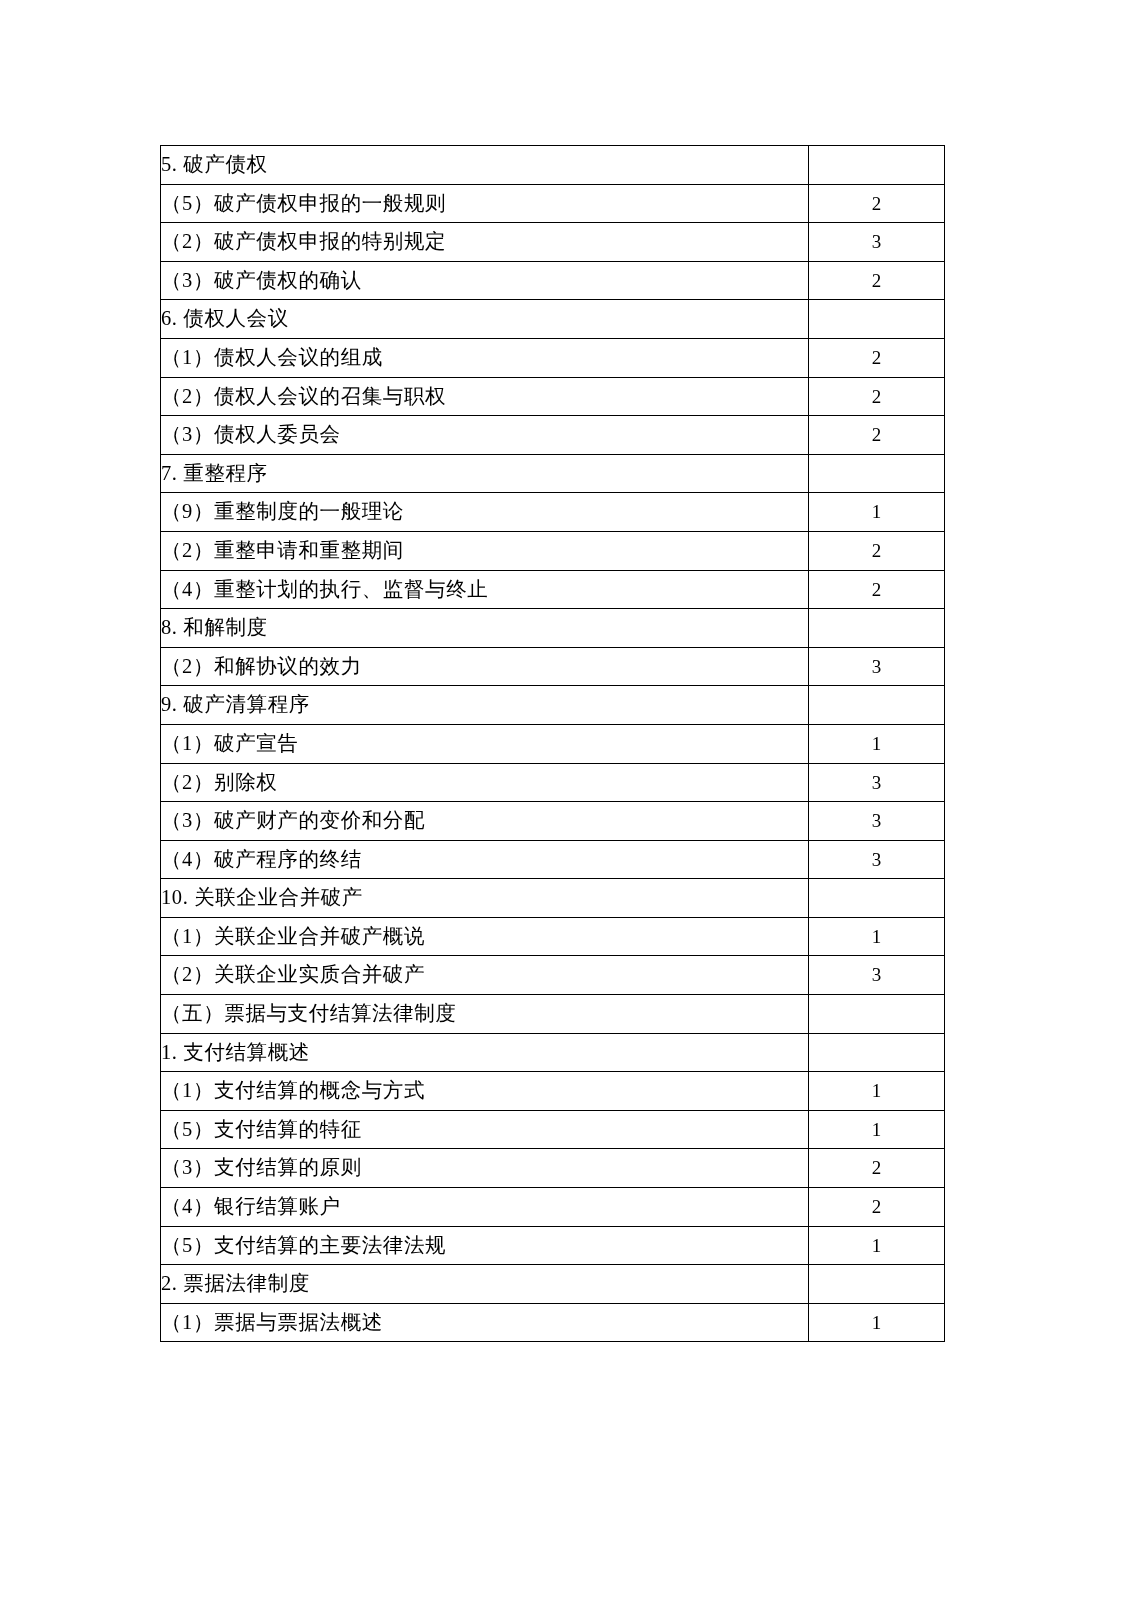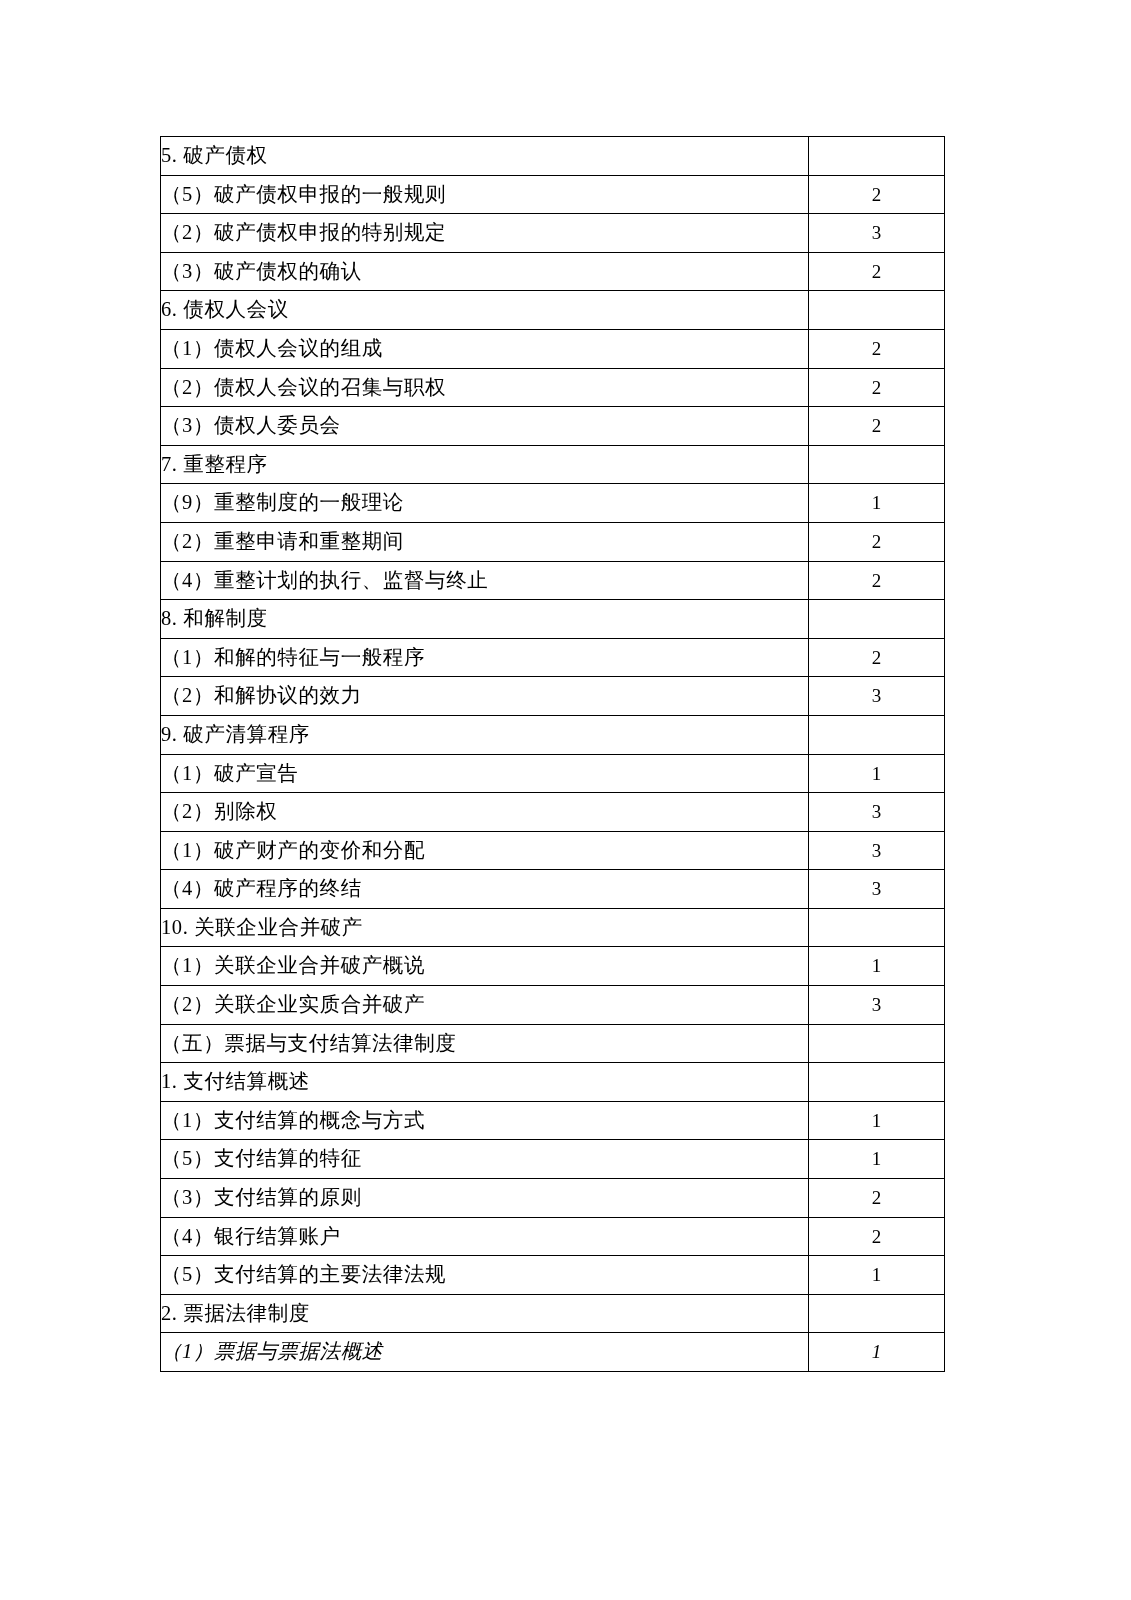--- a/index.html
+++ b/index.html
@@ -11,21 +11,21 @@
     width: 1131px;
     height: 1600px;
     font-family: "Liberation Serif", "DejaVu Serif", serif;
     color: #000000;
     position: relative;
     overflow: hidden;
   }
   .page {
     position: absolute;
     left: 0;
-    top: 8px;
+    top: 17px;
     width: 1131px;
     height: 1292px;
   }
   .doc-table {
     position: absolute;
     left: 160px;
     top: 128px;
     width: 784px;
     border-collapse: collapse;
     table-layout: fixed;
@@ -56,21 +56,21 @@
     font-size: 19px;
     border-left: 1px solid #000000;
     border-top: none;
     border-bottom: none;
   }
   
   .doc-table {
     border: 1px solid #000000;
   }
   tr:first-child td { border-top: none; }
-  tr:last-child td { border-bottom: none; font-style: italic; }
+  tr:last-child td { border-bottom: none; }
 </style>
 </head>
 <body>
 
 <div class="page">
   <table class="doc-table">
     <colgroup>
       <col class="col-title">
       <col class="col-score">
     </colgroup>
@@ -121,41 +121,37 @@
         </tr>
         <tr>
           <td class="row-cell title-cell">（4）重整计划的执行、监督与终止</td>
           <td class="row-cell score-cell">2</td>
         </tr>
         <tr>
           <td class="row-cell title-cell">8. 和解制度</td>
           <td class="row-cell score-cell"></td>
         </tr>
         <tr>
-          <td class="row-cell title-cell">（1）和解的特征与一般程序</td>
-          <td class="row-cell score-cell">2</td>
-        </tr>
-        <tr>
           <td class="row-cell title-cell">（2）和解协议的效力</td>
           <td class="row-cell score-cell">3</td>
         </tr>
         <tr>
           <td class="row-cell title-cell">9. 破产清算程序</td>
           <td class="row-cell score-cell"></td>
         </tr>
         <tr>
           <td class="row-cell title-cell">（1）破产宣告</td>
           <td class="row-cell score-cell">1</td>
         </tr>
         <tr>
           <td class="row-cell title-cell">（2）别除权</td>
           <td class="row-cell score-cell">3</td>
         </tr>
         <tr>
-          <td class="row-cell title-cell">（1）破产财产的变价和分配</td>
+          <td class="row-cell title-cell">（3）破产财产的变价和分配</td>
           <td class="row-cell score-cell">3</td>
         </tr>
         <tr>
           <td class="row-cell title-cell">（4）破产程序的终结</td>
           <td class="row-cell score-cell">3</td>
         </tr>
         <tr>
           <td class="row-cell title-cell">10. 关联企业合并破产</td>
           <td class="row-cell score-cell"></td>
         </tr>

